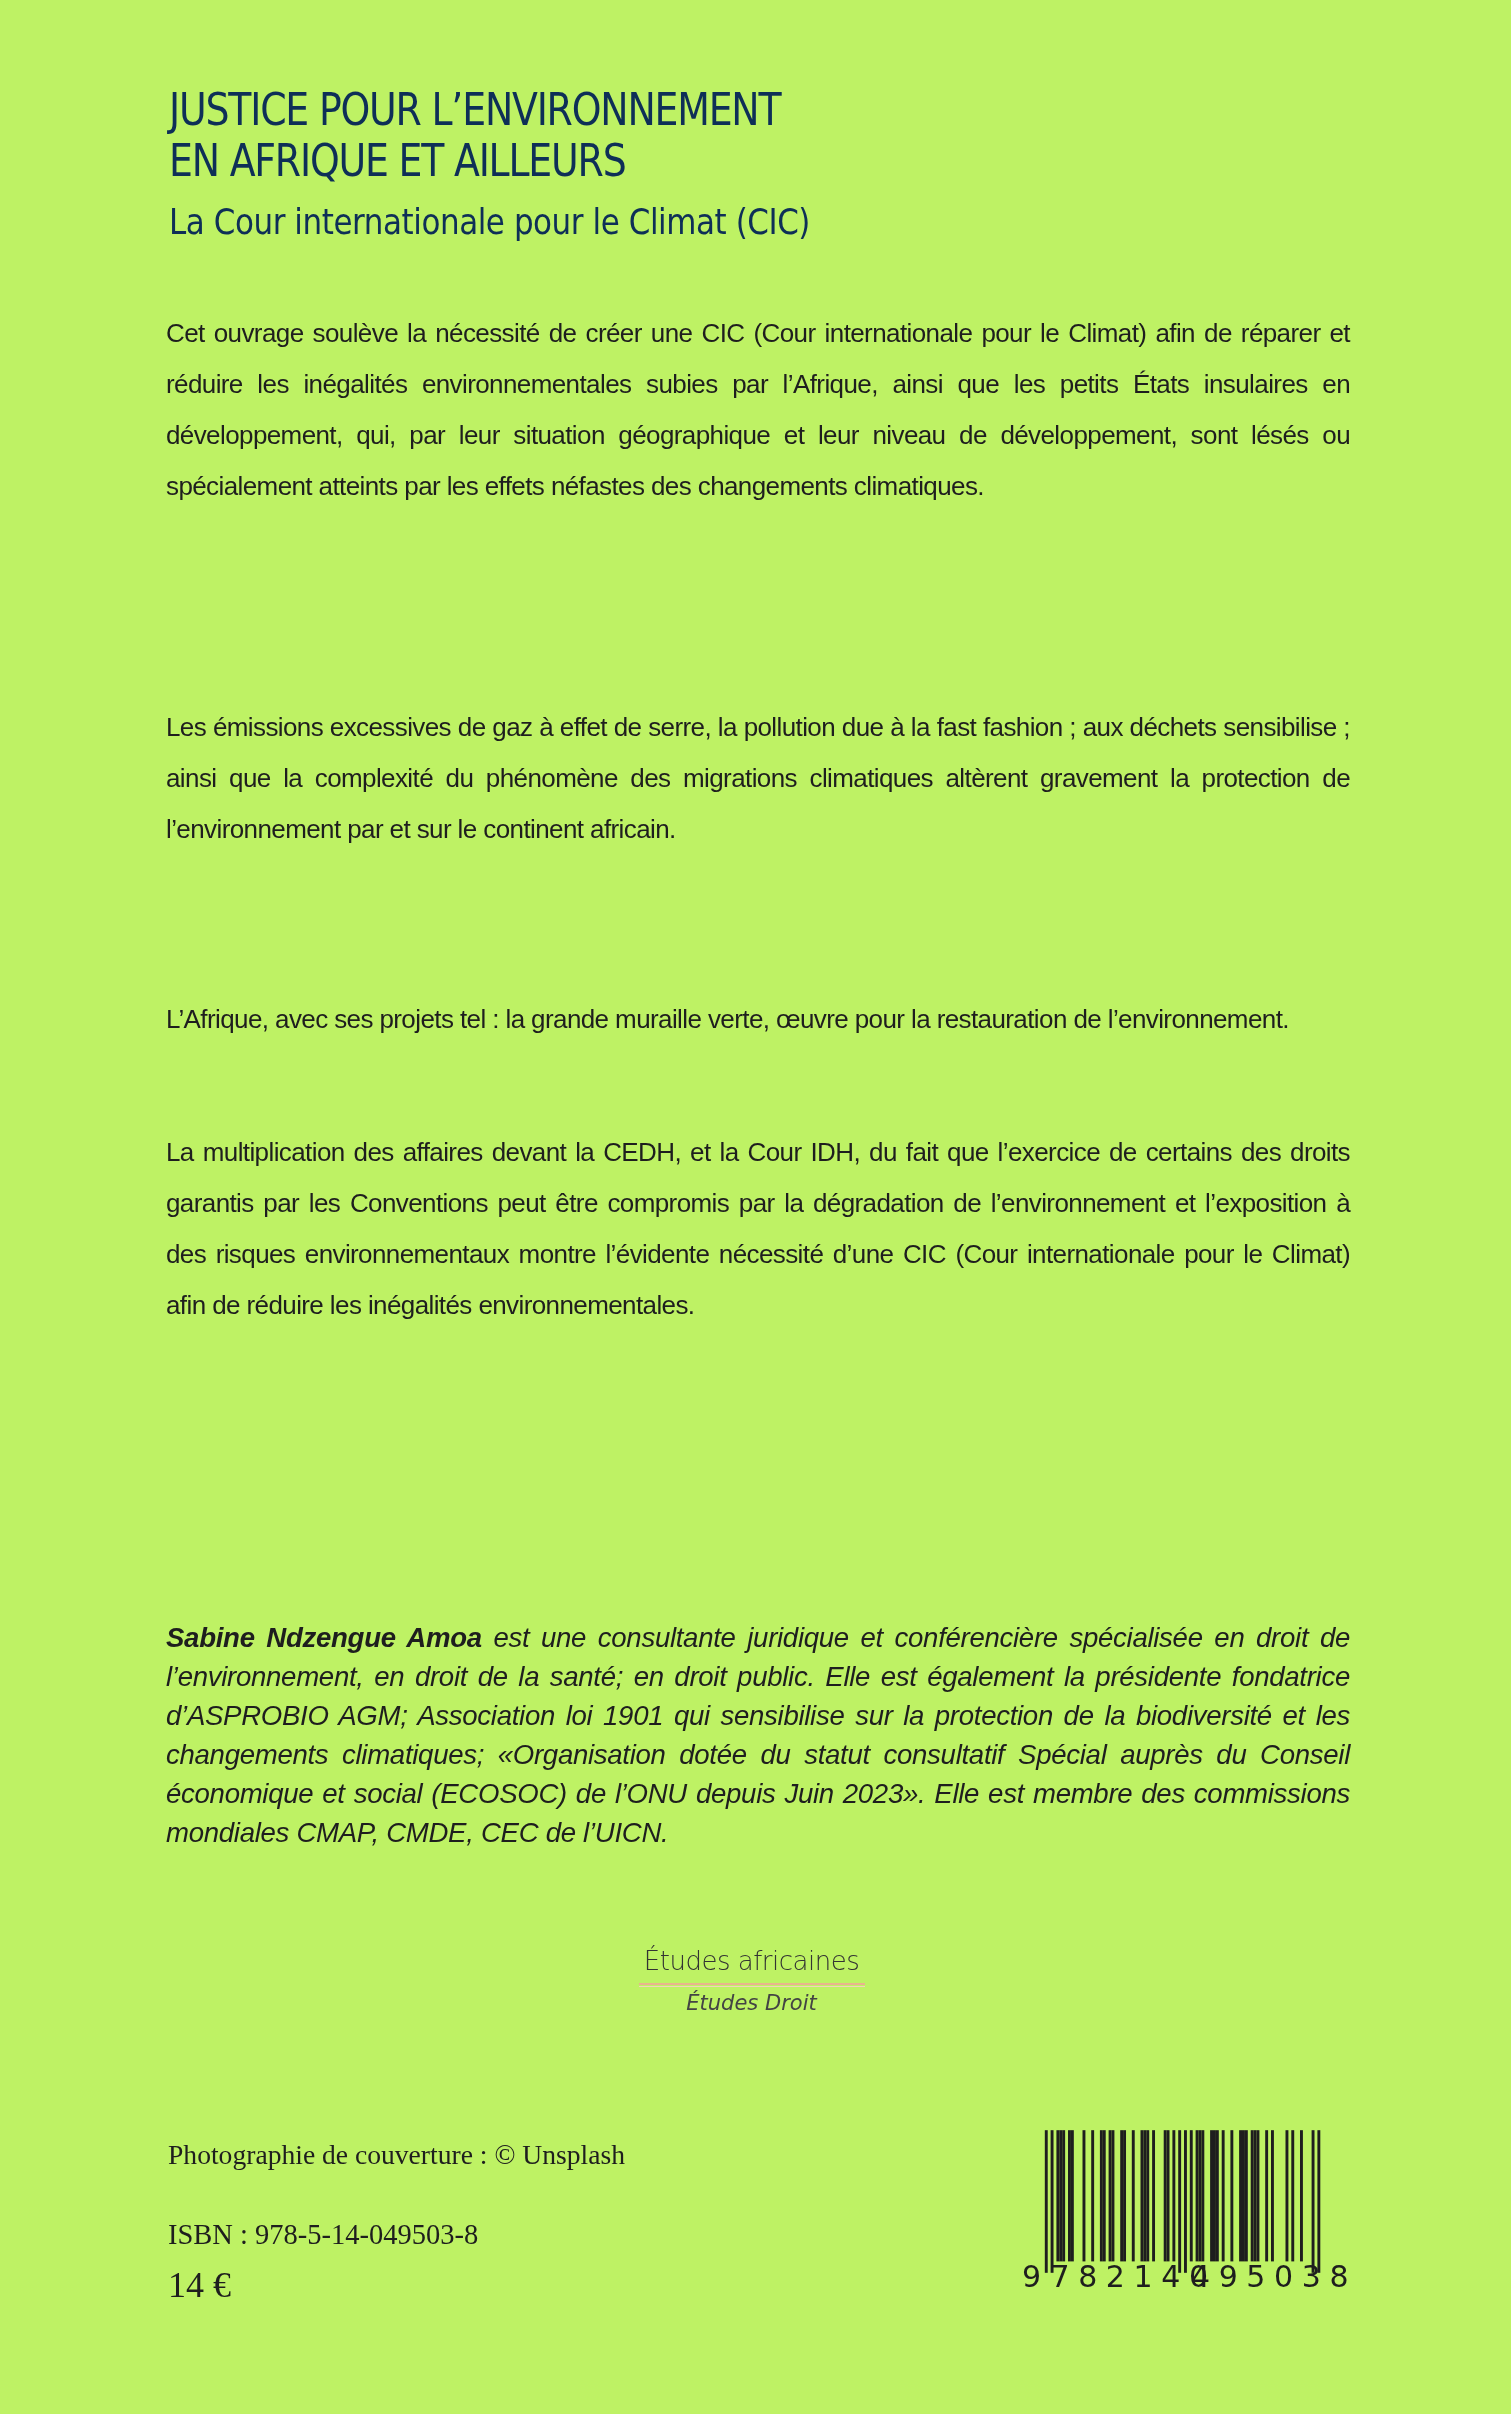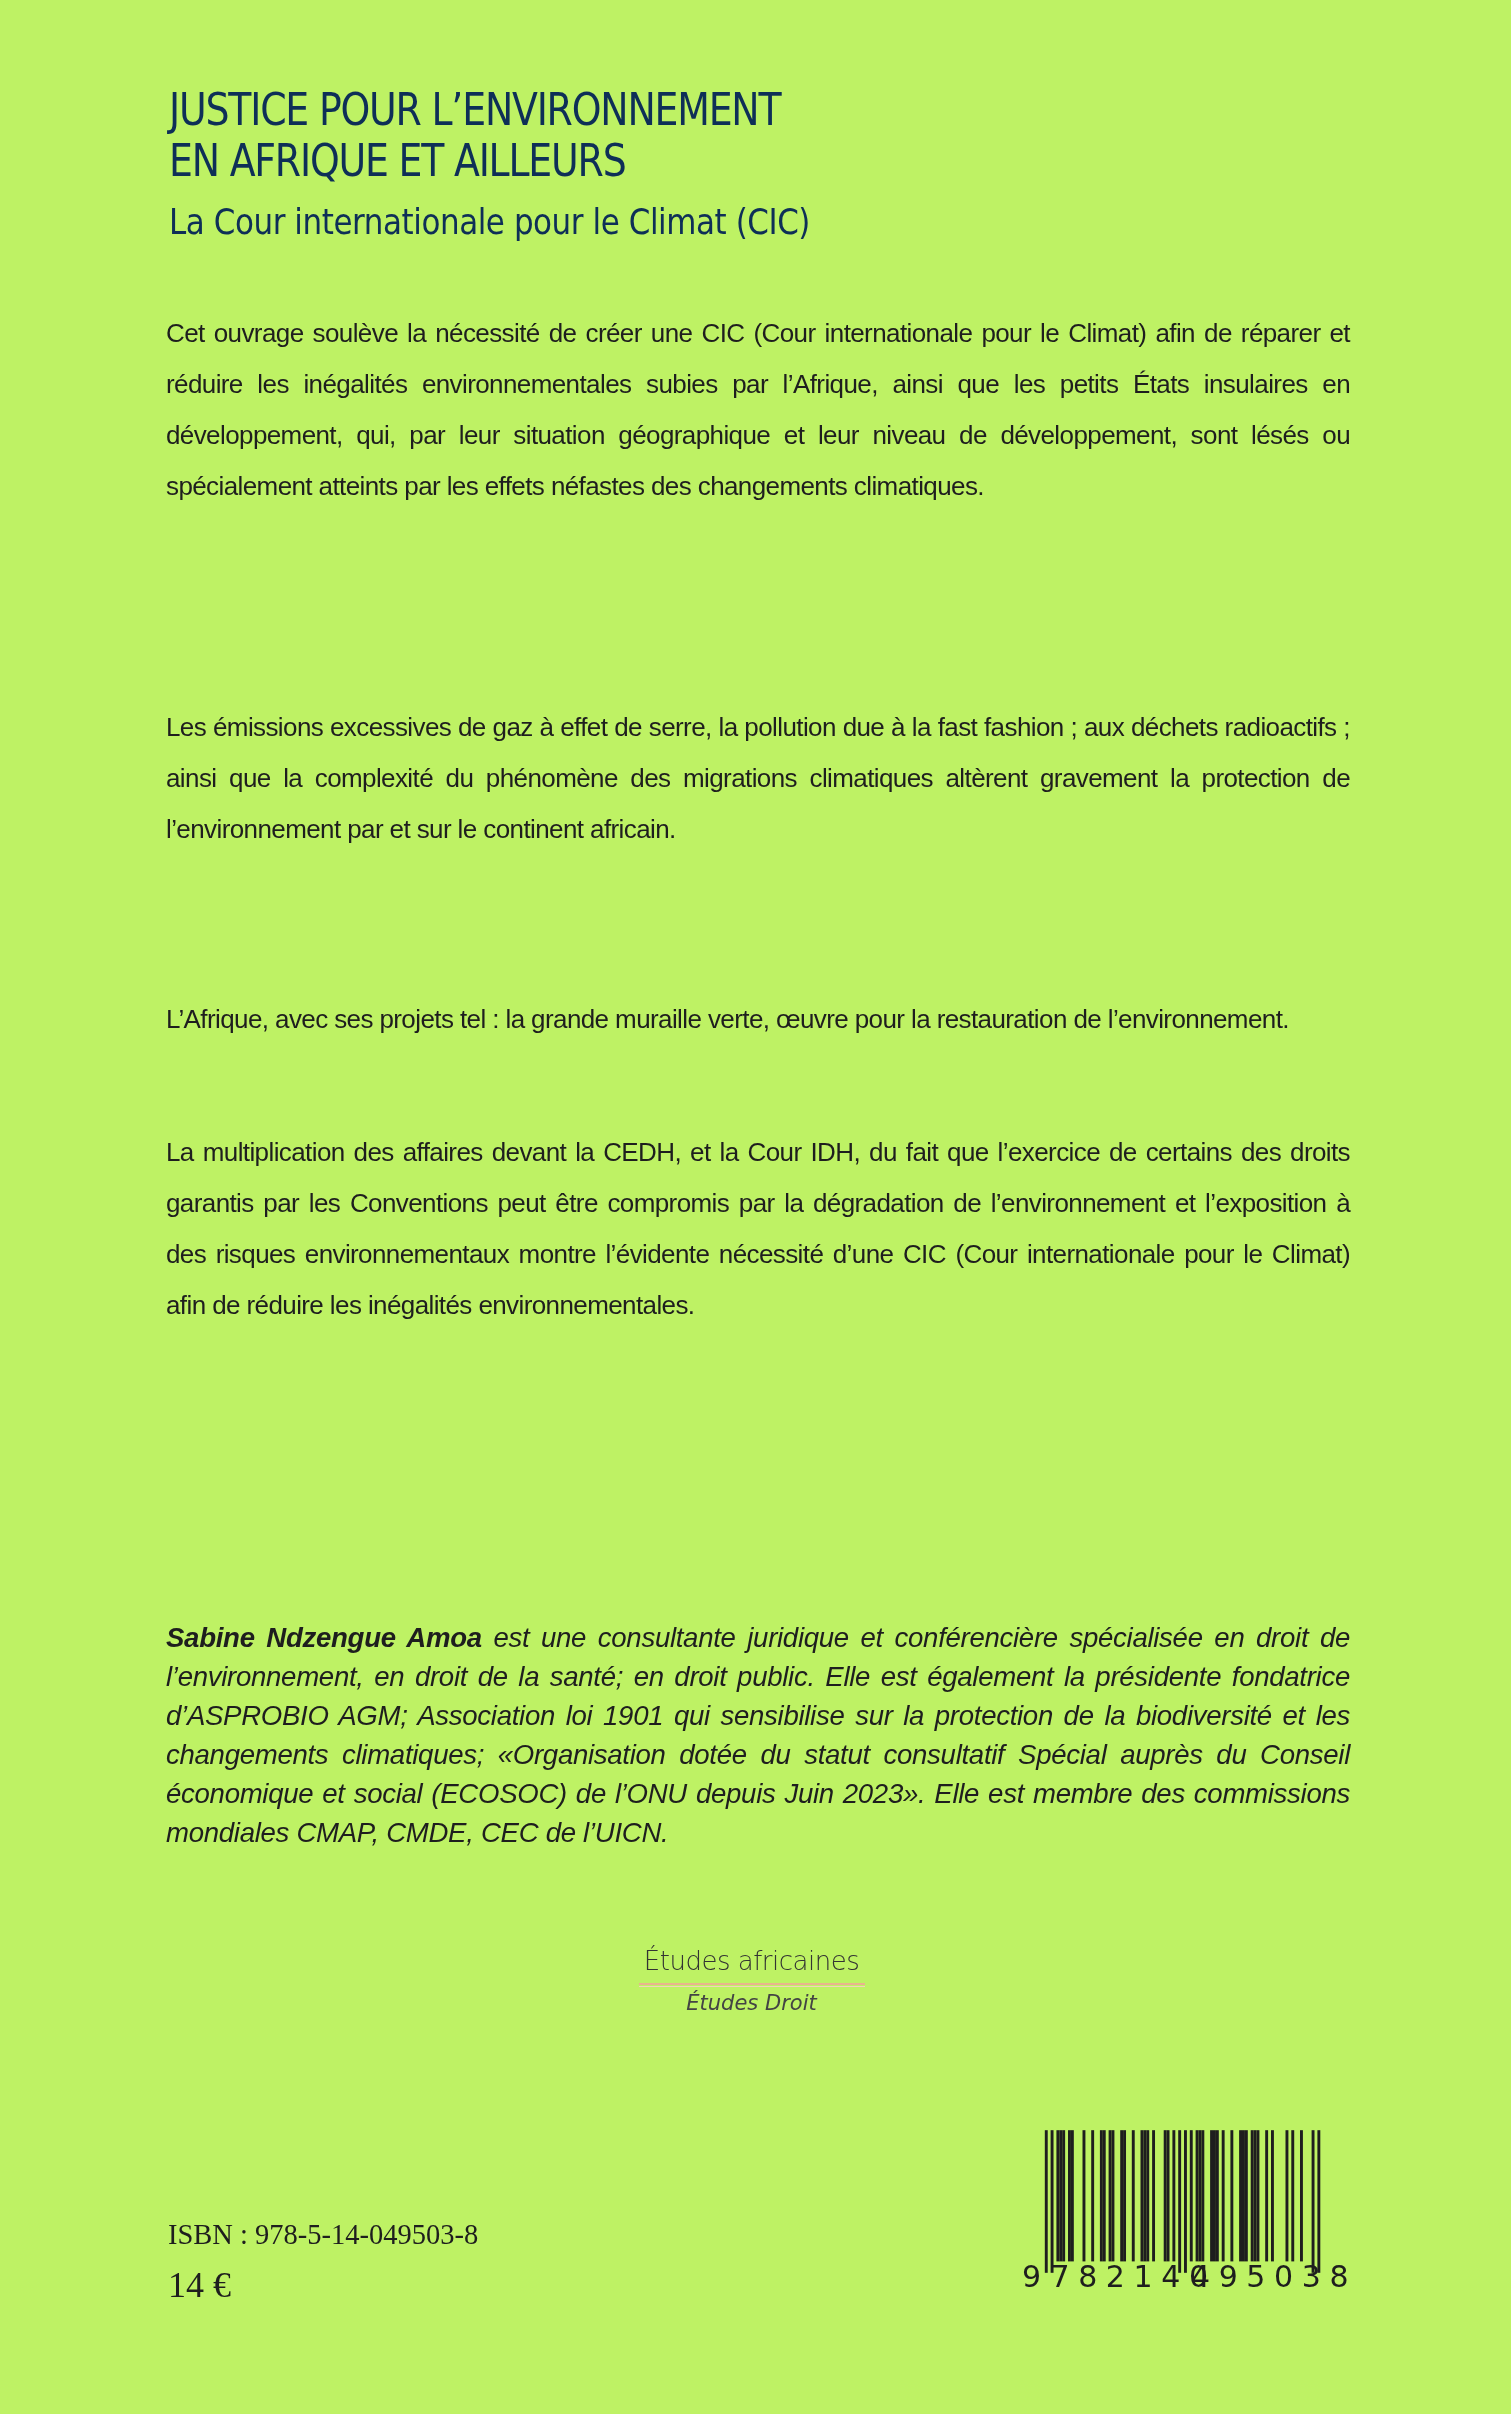--- a/index.html
+++ b/index.html
@@ -77,38 +77,39 @@
   <div class="title">
     <div>JUSTICE POUR L’ENVIRONNEMENT</div>
     <div>EN AFRIQUE ET AILLEURS</div>
   </div>
   <div class="subtitle">La Cour internationale pour le Climat (CIC)</div>
 
   <div class="body-text" id="p1">
     <p>Cet ouvrage soulève la nécessité de créer une CIC (Cour internationale pour le Climat) afin de réparer et réduire les inégalités environnementales subies par l’Afrique, ainsi que les petits États insulaires en développement, qui, par leur situation géographique et leur niveau de développement, sont lésés ou spécialement atteints par les effets néfastes des changements climatiques.</p>
   </div>
   <div class="body-text" id="p2">
-    <p>Les émissions excessives de gaz à effet de serre, la pollution due à la fast fashion ; aux déchets radioactifs ; ainsi que la complexité du phénomène des migrations climatiques altèrent gravement la protection de l’environnement par et sur le continent africain.</p>
+    <p>Les émissions excessives de gaz à effet de serre, la pollution due à la fast fashion ; aux déchets sensibilise ; ainsi que la complexité du phénomène des migrations climatiques altèrent gravement la protection de l’environnement par et sur le continent africain.</p>
   </div>
   <div class="body-text" id="p3">
     <p>L’Afrique, avec ses projets tel : la grande muraille verte, œuvre pour la restauration de l’environnement.</p>
   </div>
   <div class="body-text" id="p4">
     <p>La multiplication des affaires devant la CEDH, et la Cour IDH, du fait que l’exercice de certains des droits garantis par les Conventions peut être compromis par la dégradation de l’environnement et l’exposition à des risques environnementaux montre l’évidente nécessité d’une CIC (Cour internationale pour le Climat) afin de réduire les inégalités environnementales.</p>
   </div>
 
   <div class="bio"><b>Sabine Ndzengue Amoa</b><span> est une consultante juridique et conférencière spécialisée en droit de l’environnement, en droit de la santé; en droit public. Elle est également la présidente fondatrice d’ASPROBIO AGM; Association loi 1901 qui sensibilise sur la protection de la biodiversité et les changements climatiques; «Organisation dotée du statut consultatif Spécial auprès du Conseil économique et social (ECOSOC) de l’ONU depuis Juin 2023». Elle est membre des commissions mondiales CMAP, CMDE, CEC de l’UICN.</span></div>
 
   <div class="series">
     <div class="series-name">Études africaines</div>
     <div class="series-rule"></div>
     <div class="series-rule2"></div>
     <div class="series-sub">Études Droit</div>
   </div>
 
+  <div class="credit">Photographie de couverture : © Unsplash</div>
   <div class="isbn">ISBN : 978-5-14-049503-8</div>
   <div class="price">14 €</div>
 
   <div class="barcode">
     <svg id="barcode-svg" width="309" height="143" viewBox="0 0 325 150">
         <rect x="24.00" y="0" width="3.05" height="150" fill="#1e1e1e"></rect>
         <rect x="30.10" y="0" width="3.05" height="150" fill="#1e1e1e"></rect>
         <rect x="36.20" y="0" width="3.05" height="138" fill="#1e1e1e"></rect>
         <rect x="39.25" y="0" width="3.05" height="138" fill="#1e1e1e"></rect>
         <rect x="42.30" y="0" width="3.05" height="138" fill="#1e1e1e"></rect>

